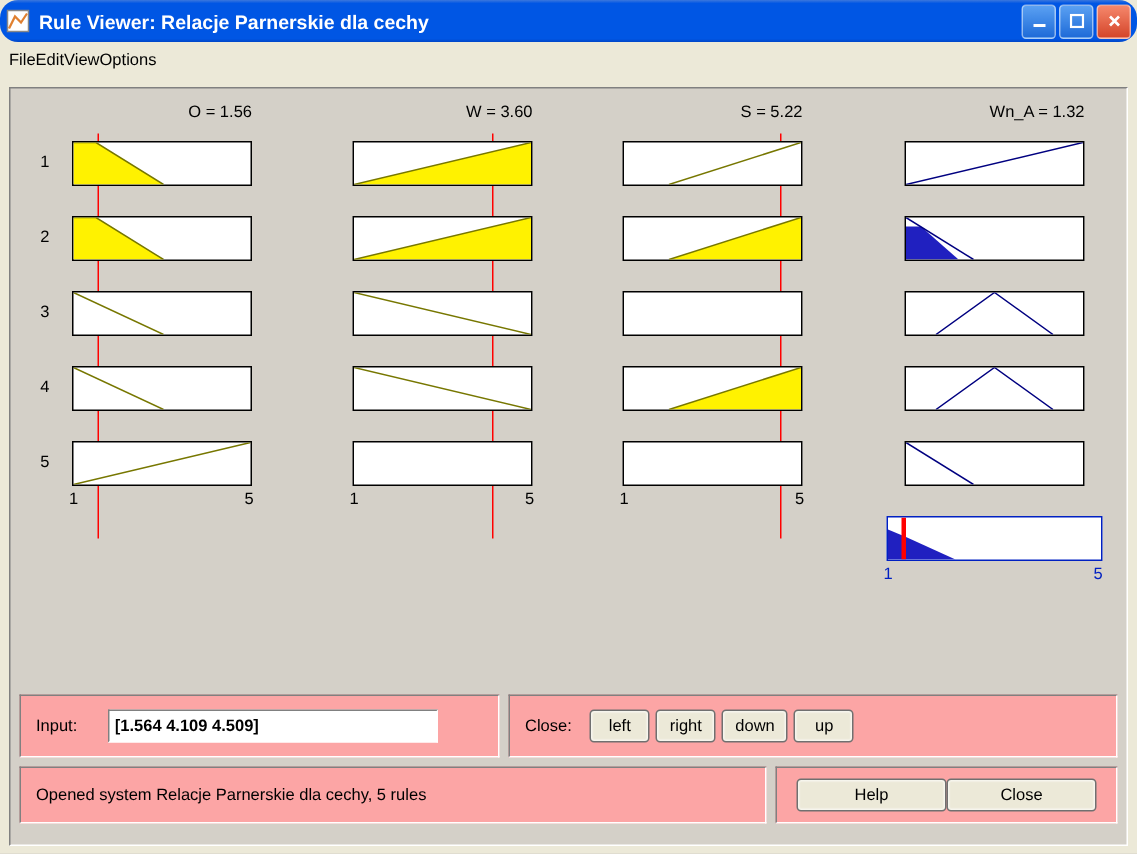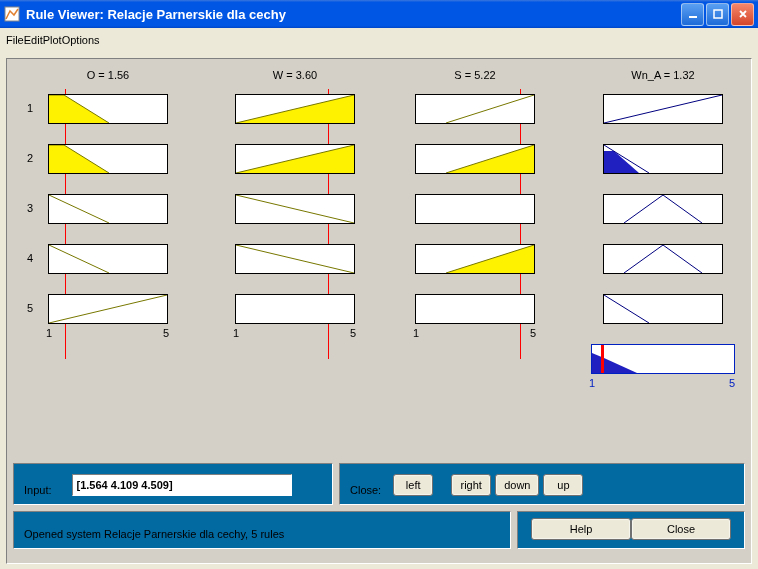--- a/index.html
+++ b/index.html
@@ -14,20 +14,21 @@
   }
   .titlebar {
     height: 28px;
     background: linear-gradient(to bottom, #3B77DD 0%, #0056E4 8%, #0056E4 92%, #0046C8 100%);
     display: flex;
     align-items: center;
     padding: 0 4px;
     color: white;
     font-weight: bold;
     font-size: 13px;
+    border-radius: 12px;
   }
   .titlebar-icon {
     width: 16px;
     height: 16px;
     margin-right: 6px;
   }
   .titlebar-text {
     flex: 1;
   }
   .win-controls {
@@ -73,21 +74,21 @@
     border-bottom-color: #FFFFFF;
     box-sizing: border-box;
     height: 506px;
   }
   .chart-area {
     height: 390px;
     position: relative;
   }
   .col-header {
     position: absolute;
-    text-align: center;
+    text-align: right;
     font-size: 11px;
     top: 0;
   }
   .row-label {
     position: absolute;
     font-size: 11px;
     width: 15px;
     text-align: right;
   }
   .cell {
@@ -114,26 +115,26 @@
     font-size:11px;
   }
   .panels {
     display: flex;
     gap: 6px;
     margin-top: 4px;
   }
   .panel {
     border: 1px solid;
     border-color: #808080 #FFFFFF #FFFFFF #808080;
-    background: #0369a1;
+    background: #fca5a5;
     padding: 8px 10px;
     box-sizing: border-box;
     height: 42px;
     display: flex;
-    align-items: flex-end;
+    align-items: center;
   }
   .panel.status {
     margin-top:6px;
     height:38px;
     width: 498px;
   }
   input[type=text] {
     border: 1px solid;
     border-color: #808080 #FFFFFF #FFFFFF #808080;
     background: white;
@@ -185,21 +186,21 @@
         <svg width="10" height="10">
           <path d="M2 2 L8 8 M8 2 L2 8" stroke="white" stroke-width="1.8"></path>
         </svg>
       </div>
   </div>
 </div>
 
 <div class="menubar">
   <span>File</span>
   <span>Edit</span>
-  <span>Plot</span>
+  <span>View</span>
   <span>Options</span>
 </div>
 
 <div class="content">
   <div class="chart-area">
 
     <div class="col-header" style="left:35px;width:120px">O = 1.56</div>
     <div class="col-header" style="left:222px;width:120px">W = 3.60</div>
     <div class="col-header" style="left:402px;width:120px">S = 5.22</div>
     <div class="col-header" style="left:590px;width:120px">Wn_A = 1.32</div>
@@ -333,21 +334,21 @@
   </div>
 
   <div class="panels">
     <div class="panel" style="width:320px">
       <span style="margin-right:20px">Input:</span>
       <input type="text" style="width: 210px; font-weight: bold;" value="[1.564 4.109 4.509]">
     </div>
     <div class="panel" style="flex:1">
       <span style="margin-right:12px">Close:</span>
       <button class="btn">left</button>
-      <button class="btn" style="margin-left:18px">right</button>
+      <button class="btn" style="margin-left:4px">right</button>
       <button class="btn" style="margin-left:4px">down</button>
       <button class="btn" style="margin-left:4px">up</button>
     </div>
   </div>
 
   <div style="display:flex;gap:6px">
     <div class="panel status">
       <span>Opened system Relacje Parnerskie dla cechy, 5 rules</span>
     </div>
     <div class="panel" style="flex:1;margin-top:6px;height:38px;justify-content:center;gap:0">

